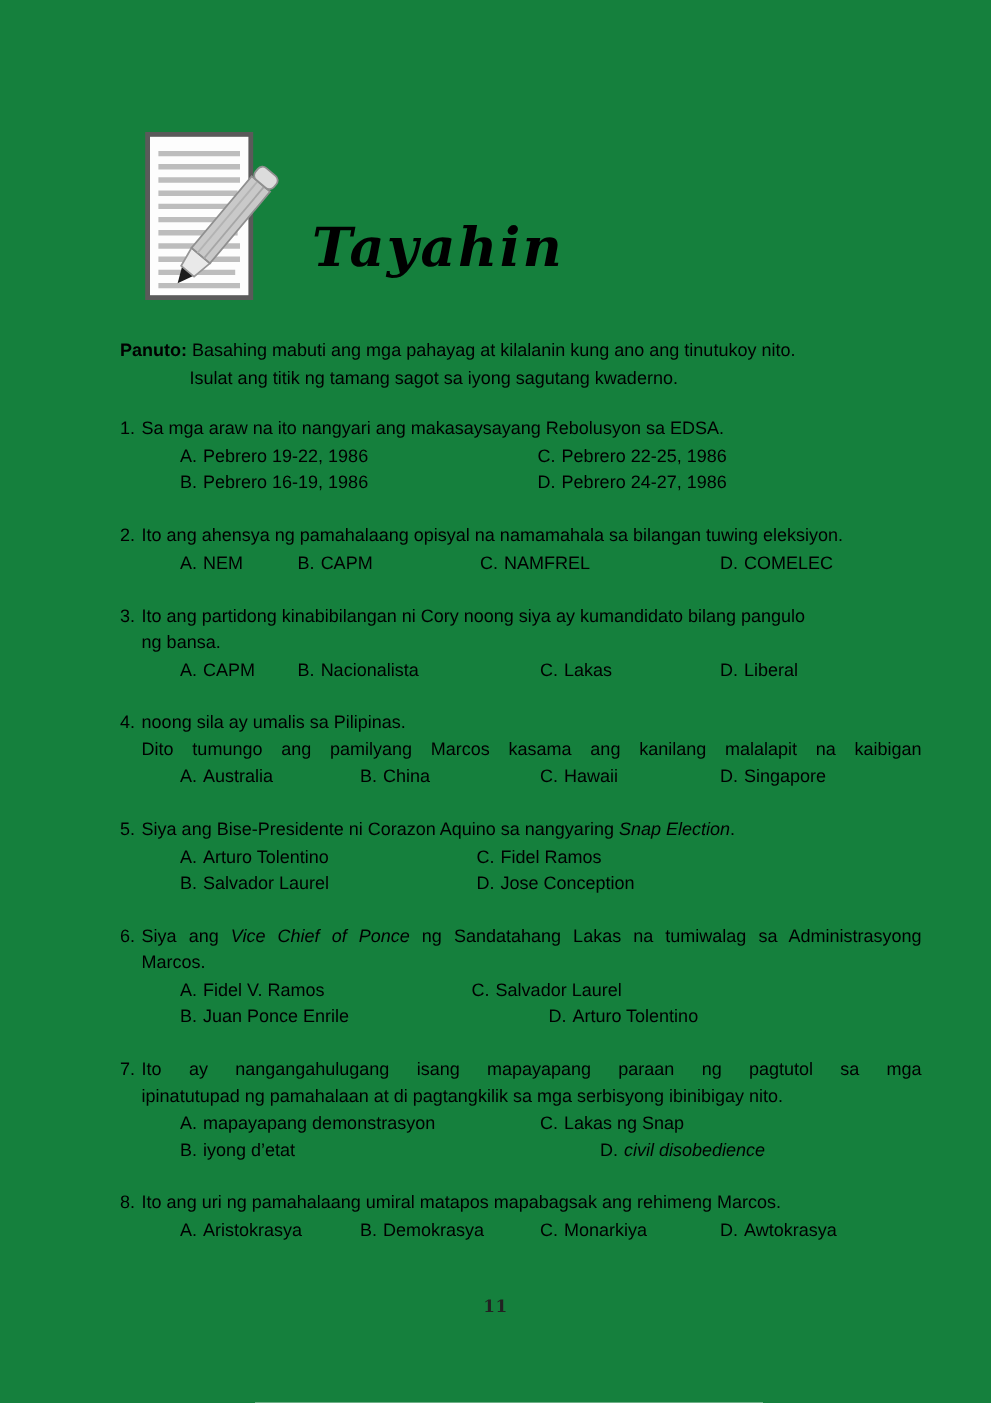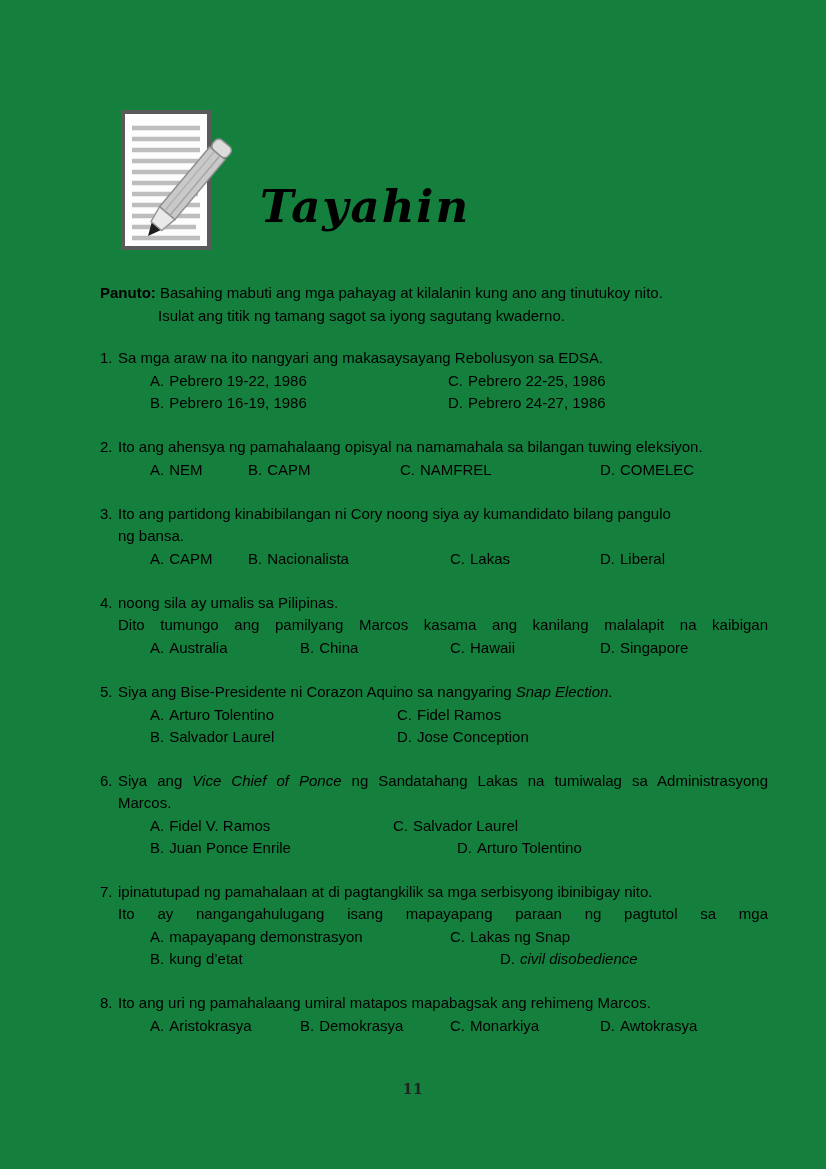--- a/index.html
+++ b/index.html
@@ -178,30 +178,30 @@
             </div>
             <div class="opt-row">
               <span class="opt" style="left: 50px;"><span class="opt-label">B.</span><span class="opt-text">Juan Ponce Enrile</span></span>
               <span class="opt" style="left: 357px;"><span class="opt-label">D.</span><span class="opt-text">Arturo Tolentino</span></span>
             </div>
           </div>
         </div>
         <div class="question">
           <span class="qnum">7.</span>
           <div class="qstem">
+            <div class="stem-line jline"><span>Ito ay nangangahulugang isang mapayapang paraan ng pagtutol sa mga</span></div>
             <div class="stem-line"><span>ipinatutupad ng pamahalaan at di pagtangkilik sa mga serbisyong ibinibigay nito.</span></div>
-            <div class="stem-line jline"><span>Ito ay nangangahulugang isang mapayapang paraan ng pagtutol sa mga</span></div>
           </div>
           <div class="opts">
             <div class="opt-row">
               <span class="opt" style="left: 50px;"><span class="opt-label">A.</span><span class="opt-text">mapayapang demonstrasyon</span></span>
               <span class="opt" style="left: 350px;"><span class="opt-label">C.</span><span class="opt-text">Lakas ng Snap</span></span>
             </div>
             <div class="opt-row">
-              <span class="opt" style="left: 50px;"><span class="opt-label">B.</span><span class="opt-text">kung d’etat</span></span>
+              <span class="opt" style="left: 50px;"><span class="opt-label">B.</span><span class="opt-text">iyong d’etat</span></span>
               <span class="opt" style="left: 400px;"><span class="opt-label">D.</span><span class="opt-text ital">civil disobedience</span></span>
             </div>
           </div>
         </div>
         <div class="question">
           <span class="qnum">8.</span>
           <div class="qstem">
             <div class="stem-line"><span>Ito ang uri ng pamahalaang umiral matapos mapabagsak ang rehimeng Marcos.</span></div>
           </div>
           <div class="opts">

